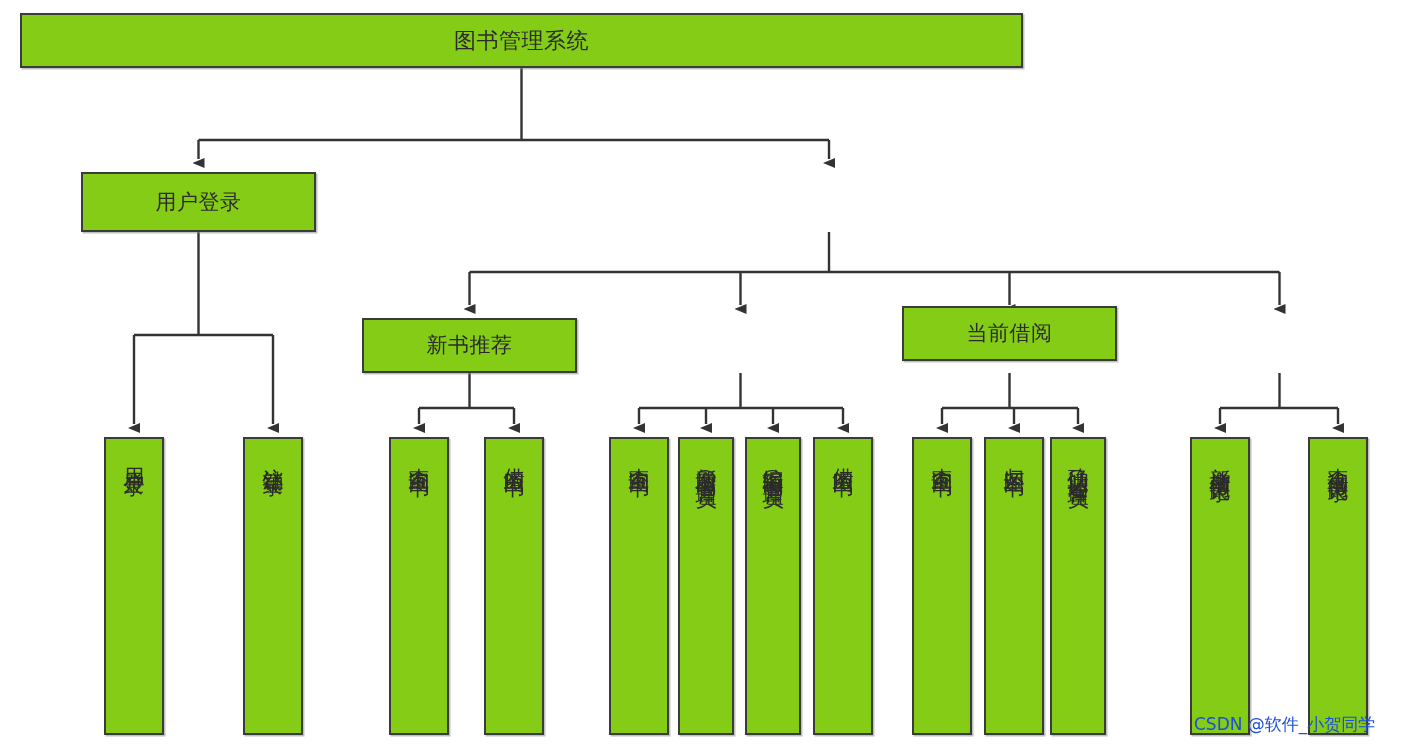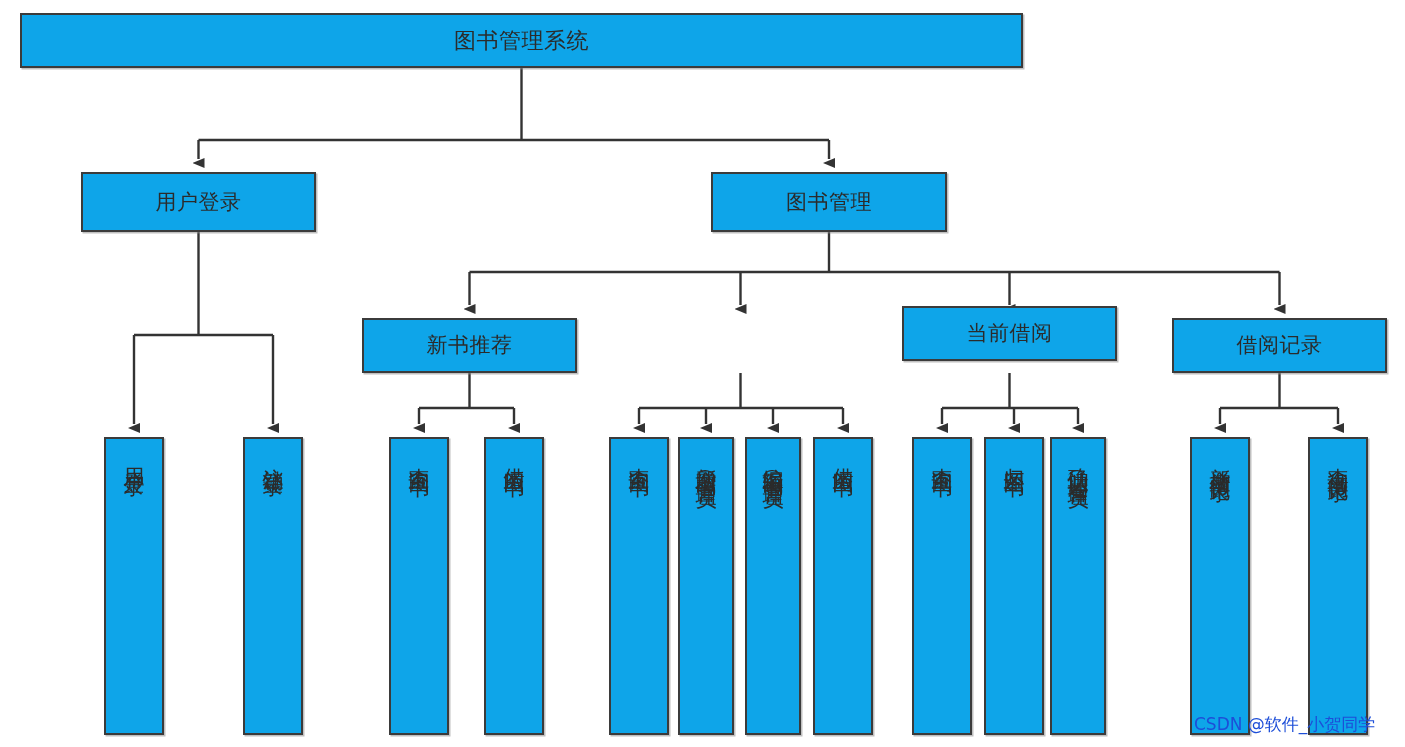--- a/index.html
+++ b/index.html
@@ -20,21 +20,21 @@
   #svg-layer {
     position: absolute;
     left: 0;
     top: 0;
     width: 1405px;
     height: 747px;
   }
   .node {
     position: absolute;
     box-sizing: border-box;
-    background: #0ea5e9;
+    background: #84cc16;
     border: 2px solid #3b3b3b;
     box-shadow: 1.5px 1.5px 0 0 rgba(140,140,140,0.55);
     display: flex;
     align-items: center;
     justify-content: center;
     color: #2b2b2b;
     z-index: 2;
   }
   .node .label {
     display: block;
@@ -118,32 +118,26 @@
       </g>
   </svg>
 
   <div class="node root horiz" id="node-root" style="left: 20px; top: 13px; width: 1003px; height: 55px;">
     <span class="label">图书管理系统</span>
   </div>
 
   <div class="node horiz" id="node-user-login" style="left: 81px; top: 172px; width: 235px; height: 60px;">
     <span class="label">用户登录</span>
   </div>
-  <div class="node horiz" id="node-book-manage" style="left: 711px; top: 172px; width: 236px; height: 60px;">
-    <span class="label">图书管理</span>
-  </div>
 
   <div class="node horiz" id="node-new-book-rec" style="left: 362px; top: 318px; width: 215px; height: 55px; justify-content: center;">
     <span class="label">新书推荐</span>
   </div>
   <div class="node horiz" id="node-current-borrow" style="left: 902px; top: 306px; width: 215px; height: 55px;">
     <span class="label">当前借阅</span>
-  </div>
-  <div class="node horiz" id="node-borrow-record" style="left: 1172px; top: 318px; width: 215px; height: 55px;">
-    <span class="label">借阅记录</span>
   </div>
 
   <div class="node vert" id="node-leaf-user-login" style="left: 104px; top: 437px; width: 60px; height: 298px;">
     <span class="label">用户登录</span>
   </div>
   <div class="node vert" id="node-leaf-user-logout" style="left: 243px; top: 437px; width: 60px; height: 298px;">
     <span class="label">注销登录</span>
   </div>
   <div class="node vert" id="node-leaf-query-book-1" style="left: 389px; top: 437px; width: 60px; height: 298px;">
     <span class="label">查询图书</span>

